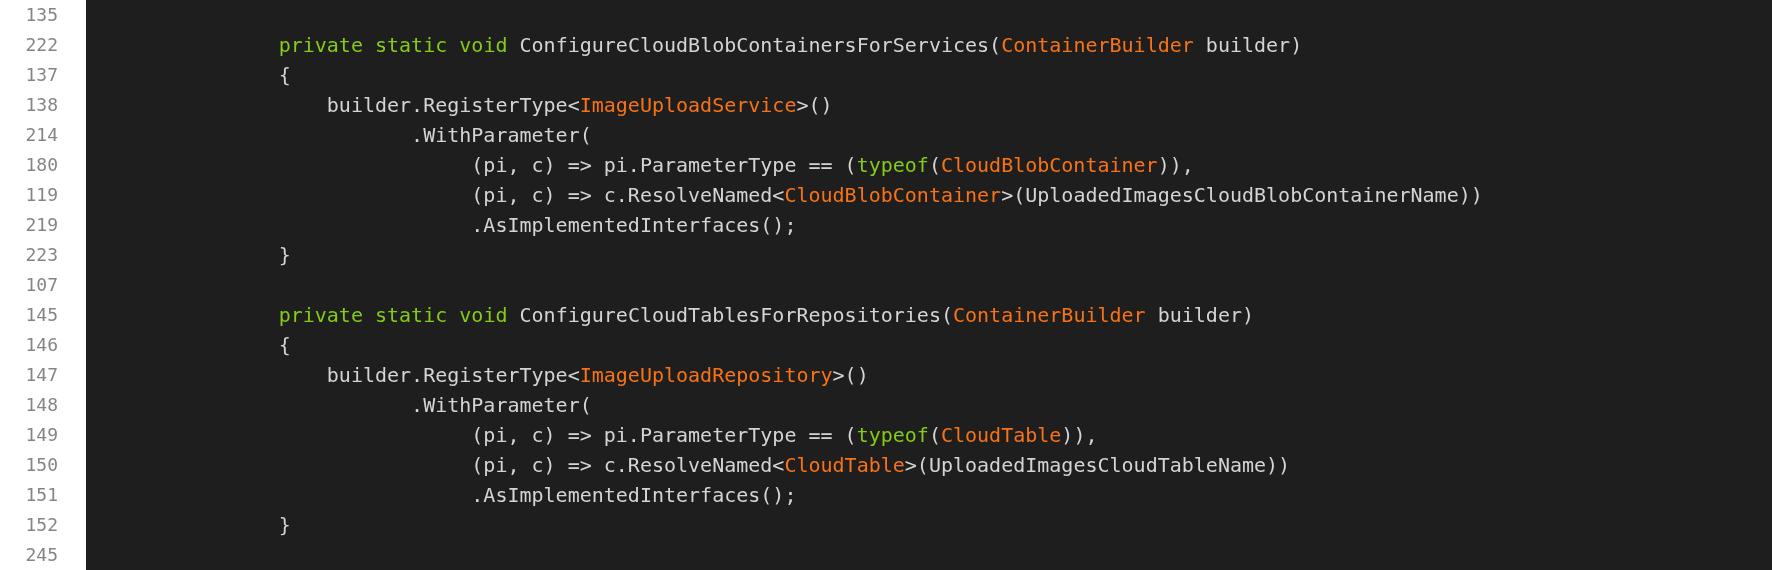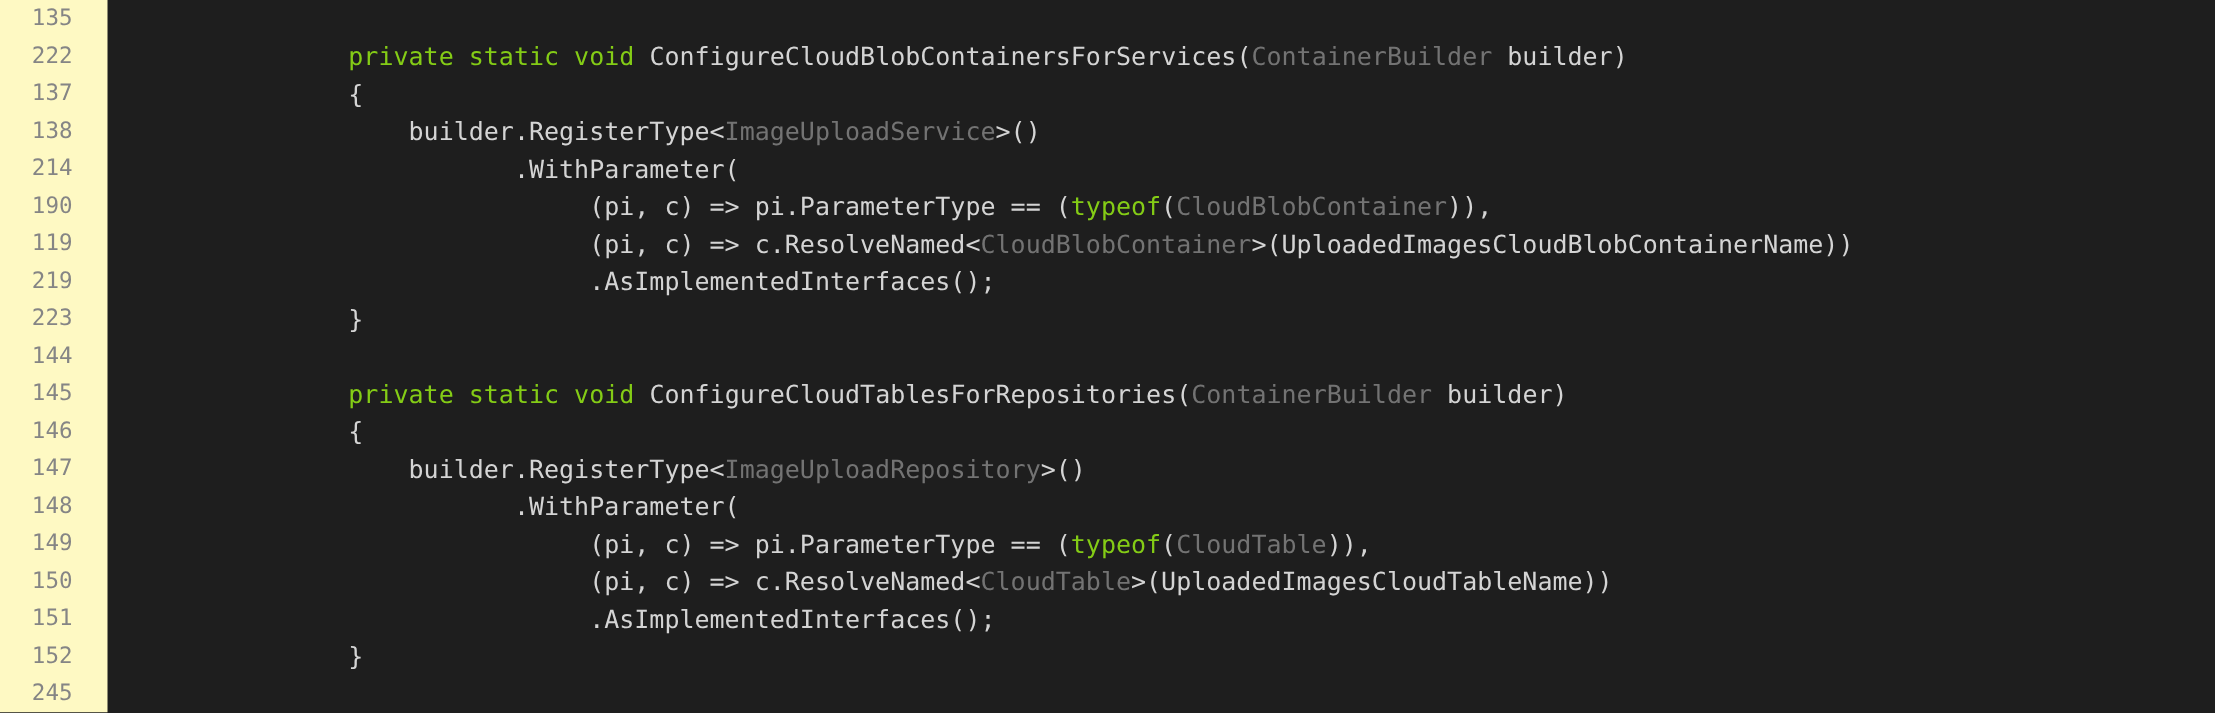--- a/index.html
+++ b/index.html
@@ -15,50 +15,50 @@
     display: flex;
     width: 100%;
     height: 100%;
   }
   .gutter {
     width: 86px;
     padding-right: 28px;
     text-align: right;
     color: #858585;
     user-select: none;
-    background: #fef9c3;
+    background: #ffffff;
     line-height: 30px;
     font-size: 18px;
   }
   .code {
     flex: 1;
     color: #d4d4d4;
     line-height: 30px;
     white-space: pre;
   }
   .line { display: block; height: 30px; }
   .gline { display: block; height: 30px; }
   .kw { color: #84cc16; }
-  .type { color: #737373; }
+  .type { color: #f97316; }
 </style>
 </head>
 <body>
 
 <div class="editor">
   <div class="gutter" id="gutter">
       <span class="gline">135</span>
       <span class="gline">222</span>
       <span class="gline">137</span>
       <span class="gline">138</span>
       <span class="gline">214</span>
-      <span class="gline">190</span>
+      <span class="gline">180</span>
       <span class="gline">119</span>
       <span class="gline">219</span>
       <span class="gline">223</span>
-      <span class="gline">144</span>
+      <span class="gline">107</span>
       <span class="gline">145</span>
       <span class="gline">146</span>
       <span class="gline">147</span>
       <span class="gline">148</span>
       <span class="gline">149</span>
       <span class="gline">150</span>
       <span class="gline">151</span>
       <span class="gline">152</span>
       <span class="gline">245</span>
     </div>

